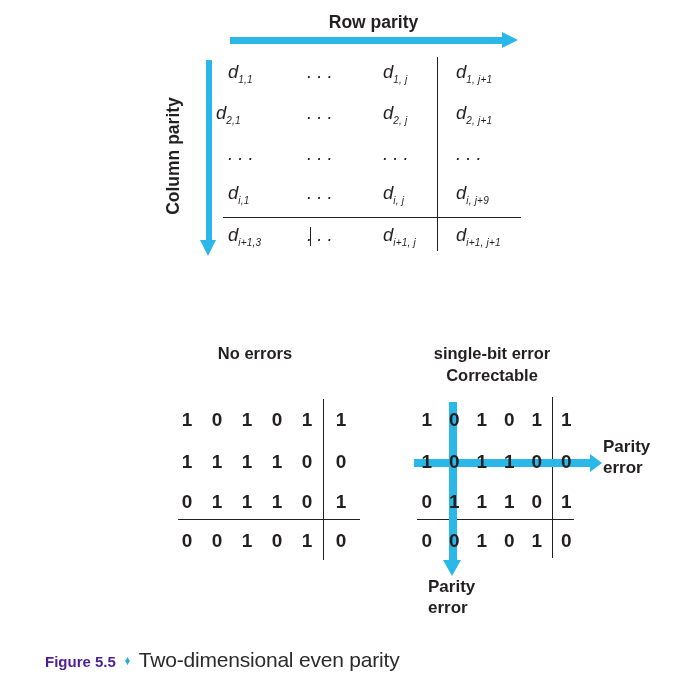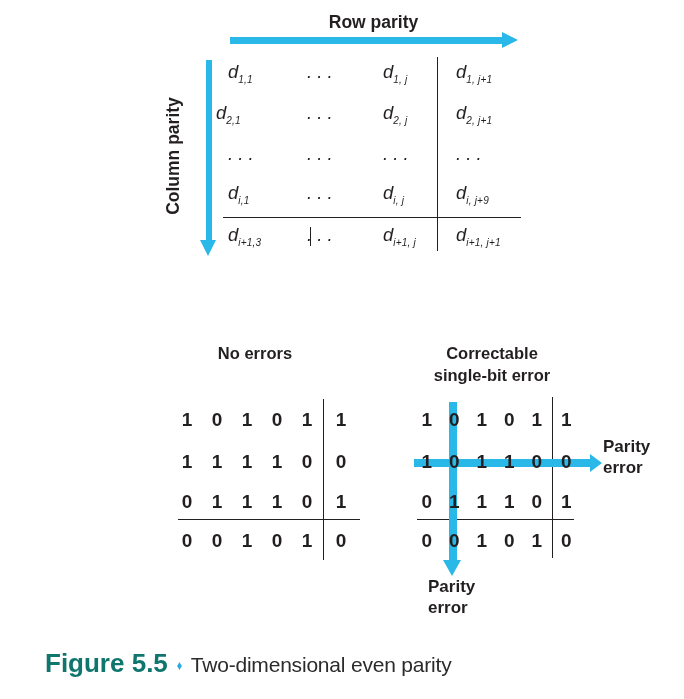--- a/index.html
+++ b/index.html
@@ -18,21 +18,21 @@
   
   .bitrow{position:absolute;display:flex;line-height:24px;}
   .bit{position:relative;z-index:3;text-align:center;font-size:19px;font-weight:600;color:#231f20;}
   .w30{width:30px;}
   .w27{width:27.5px;}
   .title{position:absolute;text-align:center;font-weight:600;font-size:16.5px;line-height:21.5px;color:#231f20;}
   .pe{position:absolute;font-weight:600;font-size:17px;line-height:20.5px;color:#231f20;}
   .pe span{display:block;}
   
   .caption{position:absolute;white-space:nowrap;}
-  .figno{font-size:26px;font-weight:700;color:#0f766e;}
+  .figno{font-size:15px;font-weight:700;color:#4c1d95;}
   .diam{display:inline-block;font-size:13.5px;color:#29abe2;margin:0 8px;transform:scaleX(.8) translateY(-2px);}
   .captext{font-size:21px;font-weight:300;color:#2b2b2b;letter-spacing:-.2px;}
 </style>
 </head>
 <body>
 
 <div class="abs lbl" style="left:230px;top:12px;width:287px;text-align:center;">Row parity</div>
 
 <div class="cy" style="left:230px;top:37px;width:274px;height:6.5px;"></div>
 <div class="tri" style="left:502px;top:31.5px;border-left:16px solid #29b8e8;border-top:8.5px solid transparent;border-bottom:8.5px solid transparent;"></div>
@@ -106,22 +106,22 @@
       <span class="bit w30">1</span>
       <span class="bit w30">0</span>
       <span class="bit w30">1</span>
       <span class="bit w30" style="margin-left:4px;">0</span>
   </div>
 </div>
 <div class="blk" style="left:323px;top:399px;width:1.3px;height:161px;"></div>
 <div class="blk" style="left:178px;top:519px;width:182px;height:1.3px;"></div>
 
 <div class="title" style="left:392px;top:343px;width:200px;">
+  <span style="display:block;">single-bit error</span>
   <span style="display:block;">Correctable</span>
-  <span style="display:block;">single-bit error</span>
 </div>
 
 <div class="cy" style="left:414px;top:458.5px;width:176px;height:8px;"></div>
 <div class="tri" style="left:590px;top:453.5px;border-left:12px solid #29b8e8;border-top:9px solid transparent;border-bottom:9px solid transparent;"></div>
 <div class="cy" style="left:448.5px;top:402px;width:8px;height:158px;"></div>
 <div class="tri" style="left:443px;top:560px;border-top:16px solid #29b8e8;border-left:9.5px solid transparent;border-right:9.5px solid transparent;"></div>
 
 <div>
   <div class="bitrow" style="left:413px;top:408px;">
     <span class="bit w27">1</span>

